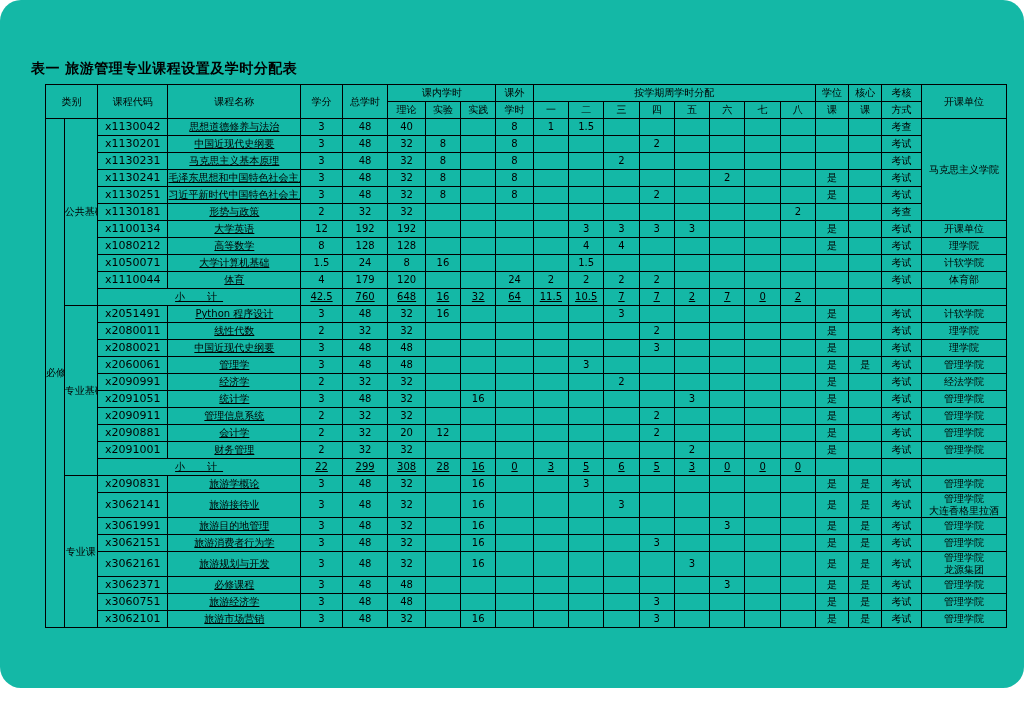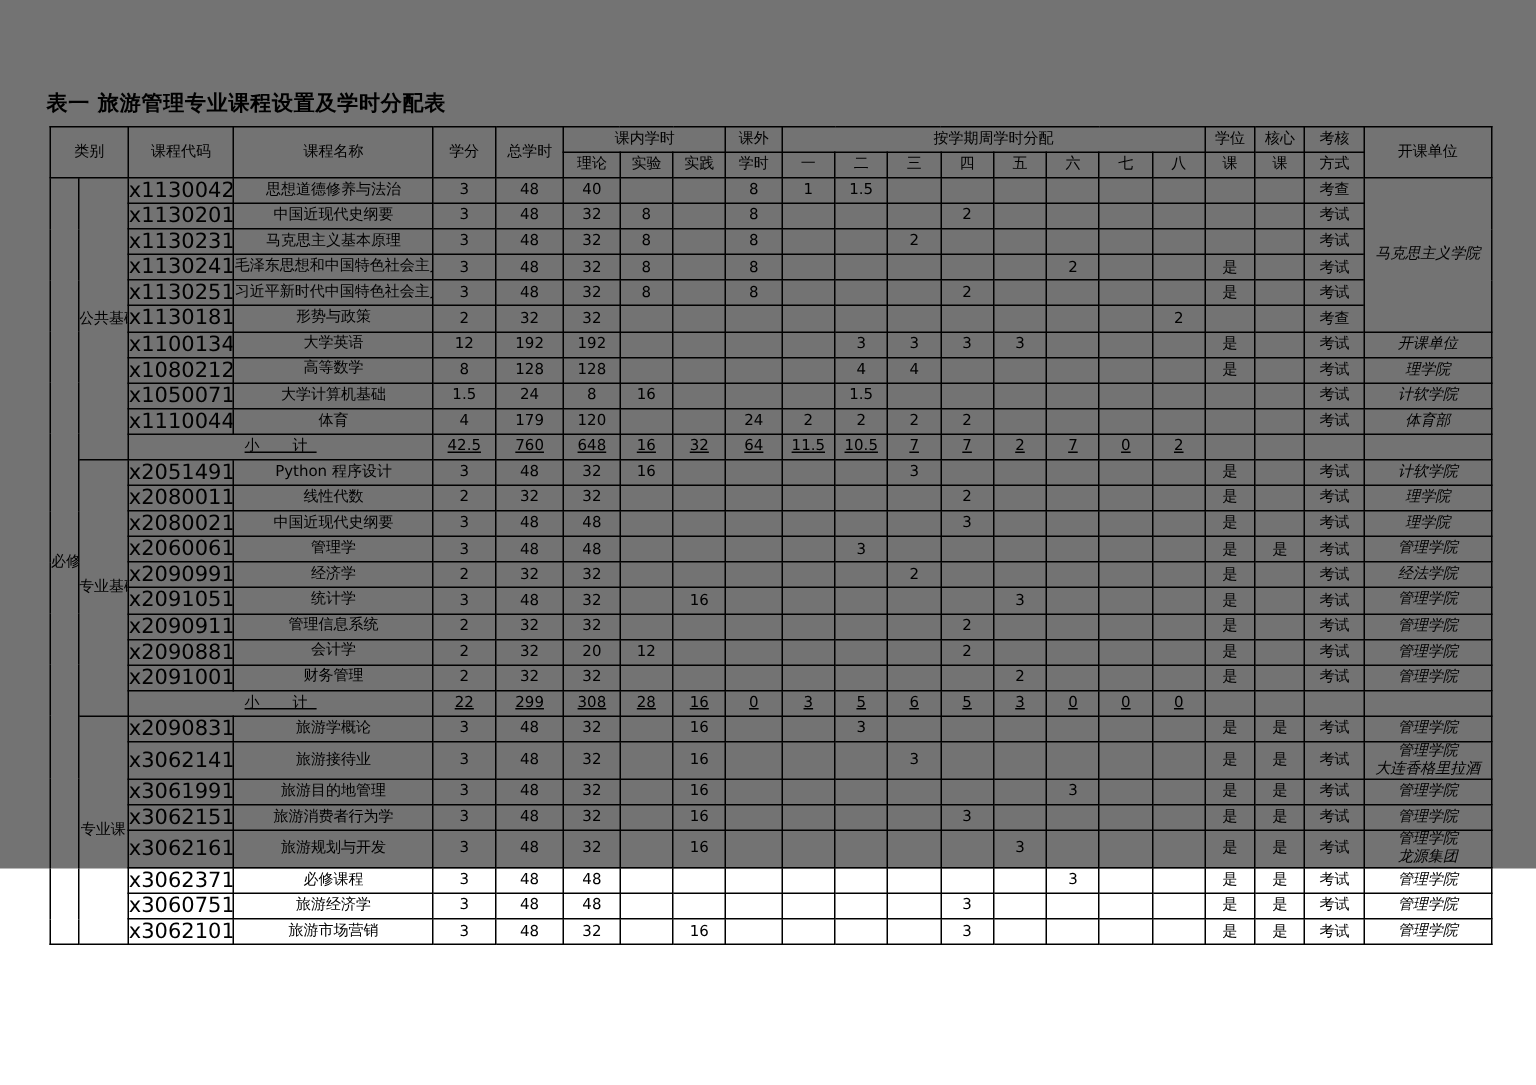--- a/index.html
+++ b/index.html
@@ -10,35 +10,36 @@
   body {
     width: 1024px;
     height: 723px;
     font-family: "DejaVu Sans", "Liberation Sans", sans-serif;
     color: #000000;
     overflow: hidden;
   }
   #page {
     position: relative;
     width: 1024px;
-    height: 579px;
-    background: #737373;
+    height: 688px;
+    background: #14b8a6;
+    border-radius: 21px;
   }
   #title {
     position: absolute;
     left: 31px;
     top: 60px;
     font-size: 14px;
     font-weight: bold;
     letter-spacing: 0.5px;
     white-space: nowrap;
   }
   #table-wrap {
     position: absolute;
-    left: 33px;
+    left: 45px;
     top: 84px;
     width: 962px;
   }
   table.course {
     border-collapse: collapse;
     table-layout: fixed;
     width: 962px;
     font-size: 10px;
     line-height: 1.15;
   }
@@ -57,37 +58,37 @@
   }
   td.vert, th.vert {
     white-space: normal;
     word-break: break-all;
     width: 16px;
     line-height: 1.12;
     font-size: 10px;
     padding: 1px 0;
   }
   td.code {
-    font-size: 14px;
+    font-size: 11px;
     text-align: left;
     padding-left: 3px;
     margin-left: 20px;
   }
   td.cname {
     font-size: 10px;
     white-space: normal;
     line-height: 1.25;
     padding: 1px 2px;
+    text-decoration: underline;
   }
   td.unit {
     font-size: 10px;
     white-space: normal;
     line-height: 1.2;
     padding: 1px 2px;
-    font-style: italic;
   }
   tr.subtotal td {
     font-size: 10px;
     text-decoration: underline;
   }
   td.subtotal-label {
     letter-spacing: 6px;
     padding-left: 6px;
   }
 </style>

